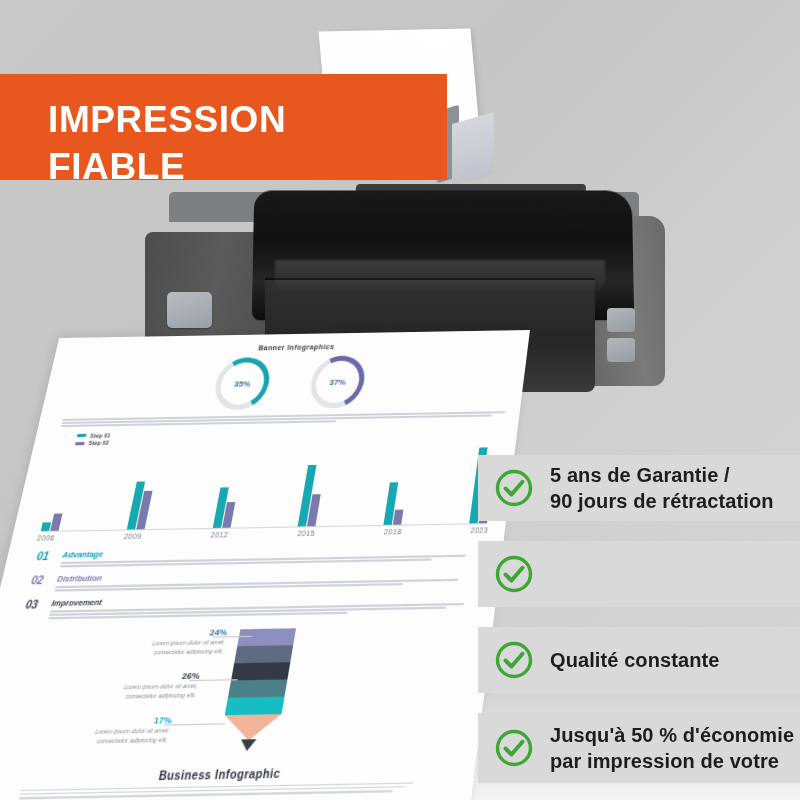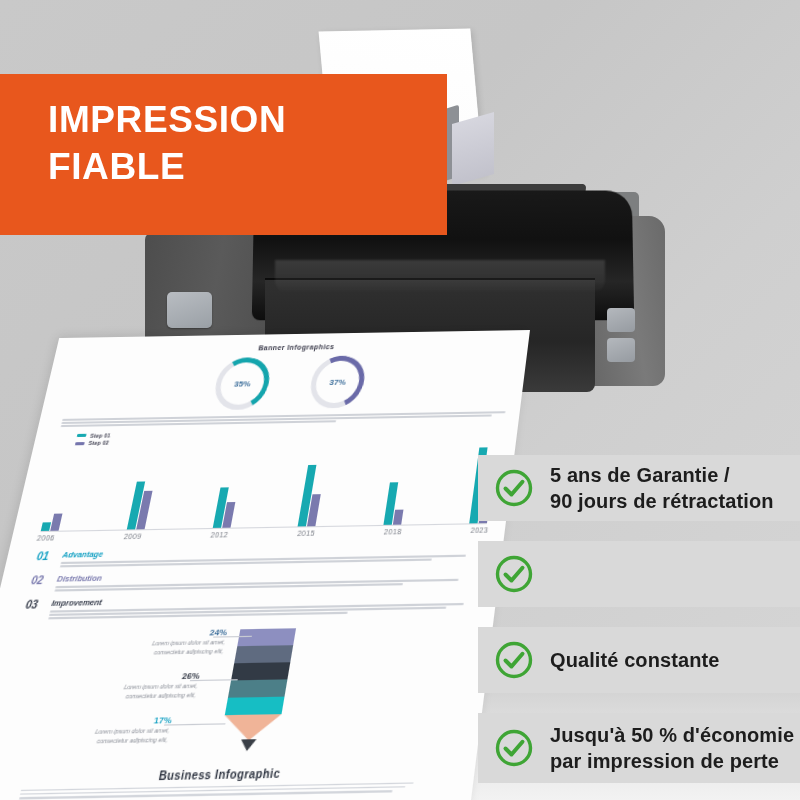--- a/index.html
+++ b/index.html
@@ -132,21 +132,21 @@
   .features{position:absolute;left:478px;top:455px;width:322px;}
   .fbox{position:relative;height:66px;margin-bottom:20px;
     background:#d9d9d9;display:flex;align-items:center;padding-left:16px;box-sizing:border-box;}
   .fbox:last-child{margin-bottom:12px;height:70px;}
   .check{position:relative;width:40px;height:40px;flex:0 0 40px;margin-right:16px;}
   .check svg{display:block;width:40px;height:40px;}
   .fbox .label{font-size:20px;font-weight:bold;color:#1d1d1d;line-height:1.32;
     letter-spacing:.1px;}
 
   
-  .banner{position:absolute;left:0;top:74px;width:447px;height:161px;
+  .banner{position:absolute;left:0;top:74px;width:447px;height:106px;
     background:#e8571d;}
   .banner .t{position:absolute;left:48px;top:22px;color:#fff;font-weight:bold;
     font-size:37px;line-height:1.28;letter-spacing:.6px;}
 </style>
 </head>
 <body>
 
 <div id="stage">
 
   <div class="bg"></div>
@@ -349,21 +349,21 @@
 
     <div class="fbox">
       <div class="check">
         <svg viewBox="0 0 40 40">
             <circle cx="20" cy="20" r="16.5" fill="none" stroke="#3fa535" stroke-width="3.4"></circle>
             <path d="M11.5 20.5 L17.5 26.5 L28.5 13.8" fill="none" stroke="#3fa535" stroke-width="4" stroke-linecap="round" stroke-linejoin="round"></path>
           </svg>
       </div>
       <div class="label">
         <div>Jusqu'à 50 % d'économie</div>
-        <div>par impression de perte</div>
+        <div>par impression de votre</div>
       </div>
     </div>
 
   </div>
 
   <div class="banner">
     <div class="t">
       <div>IMPRESSION</div>
       <div>FIABLE</div>
     </div>

